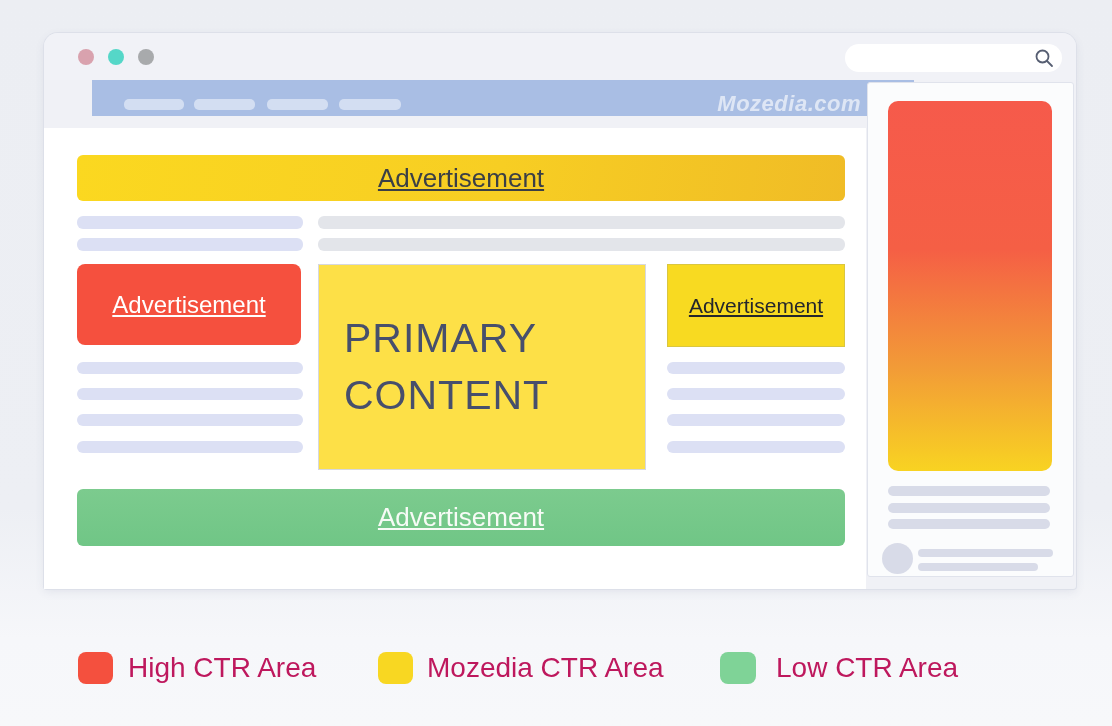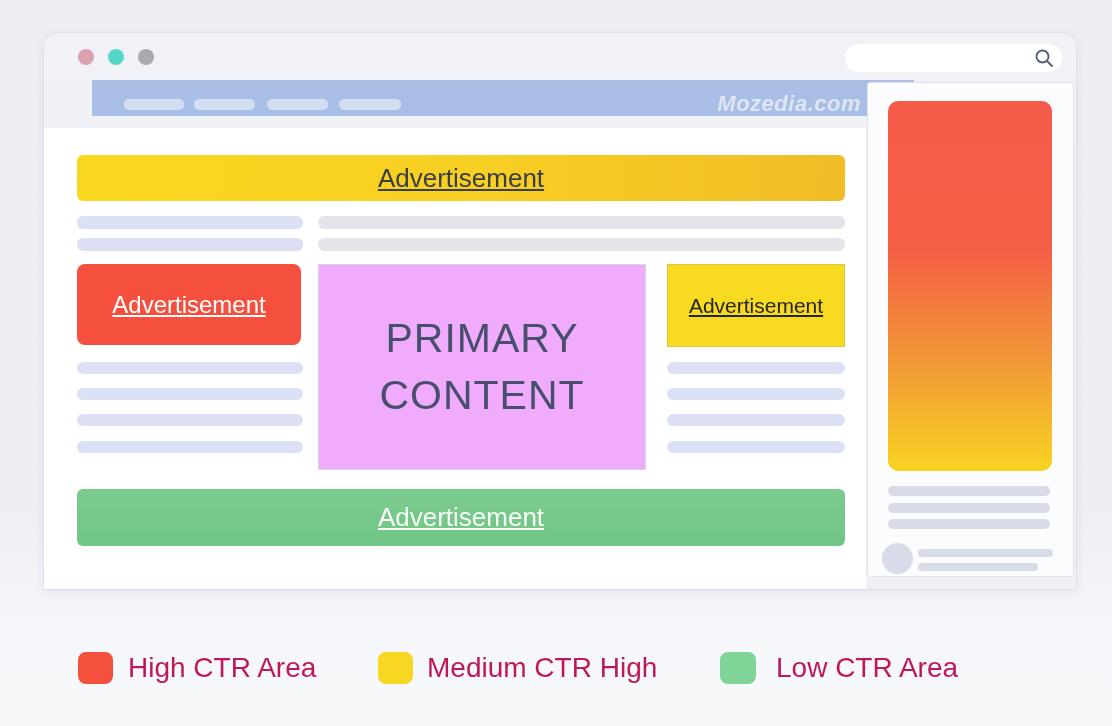--- a/index.html
+++ b/index.html
@@ -75,23 +75,23 @@
     background:#F8DA21; border:1px solid #DAC63F;
     color:#24262C; font-size:21px; line-height:81px;
   }
   .ad-green {
     left:33px; top:361px; width:768px; height:57px; border-radius:6px;
     background:linear-gradient(180deg,#7CCB8E 0%, #70C686 100%);
     color:#F7FBF6; font-size:26px; line-height:57px;
   }
   .primary {
     position:absolute; left:274px; top:136px; width:328px; height:206px;
-    background:#f0abfc; border:1px solid #D6D8DF;
-    display:flex; align-items:center; justify-content:center; text-align:center;
-    color:#474F6C; font-size:41px; letter-spacing:1px; line-height:1.4;
+    background:#fde047; border:1px solid #D6D8DF;
+    display:flex; align-items:center; justify-content:center; 
+    color:#474F6C; font-size:41px; letter-spacing:1px; line-height:1.4;padding-left:25px;
   }
   .ph { position:absolute; border-radius:6px; }
   .ph.lav { background:#DCE0F4; }
   .ph.gry { background:#E3E5EA; }
 
   
   .sidebar {
     position:absolute; left:823px; top:49px; width:207px; height:495px;
     background:#FBFCFD; border:1px solid #E0E3EC; border-radius:3px;
   }
@@ -180,19 +180,19 @@
       <span class="av-line" style="top:466px; width:135px;"></span>
       <span class="av-line" style="top:480px; width:120px;"></span>
     </div>
   </div>
 
   <div>
     <span class="swatch sw1" style="background-color: rgb(244, 80, 62);"></span>
     <span class="leg-label lb1">High CTR Area</span>
 
     <span class="swatch sw2" style="background-color: rgb(248, 215, 34);"></span>
-    <span class="leg-label lb2">Medium CTR High</span>
+    <span class="leg-label lb2">Mozedia CTR Area</span>
 
     <span class="swatch sw3" style="background-color: rgb(127, 211, 151);"></span>
     <span class="leg-label lb3">Low CTR Area</span>
   </div>
 
 </div>
 
 </body></html>

